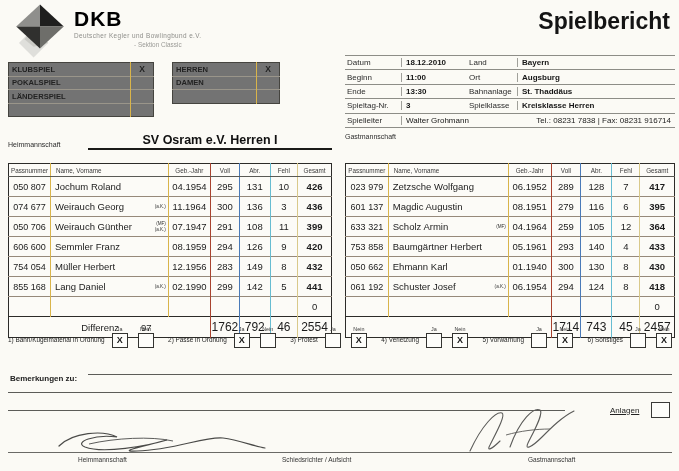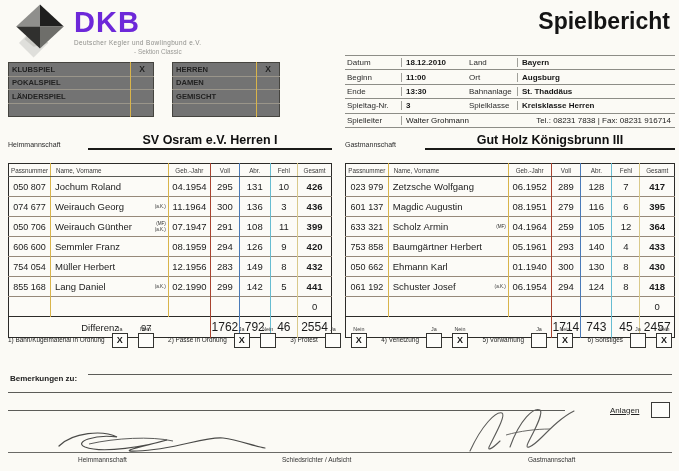--- a/index.html
+++ b/index.html
@@ -5,21 +5,21 @@
   html,body { margin:0; padding:0; background:#e8e8e4; }
   .page {
     position:relative; width:679px; height:471px; margin:0 auto;
     background:#fbfaf5; overflow:hidden;
     font-family:"Liberation Sans", sans-serif; color:#1e1e1e;
   }
   
   .logo-wrap { position:absolute; left:8px; top:2px; display:flex; }
   .logo-svg { width:64px; height:60px; }
   .logo-text { margin-left:2px; padding-top:8px; }
-  .dkb-name { font-size:29px; font-weight:bold; line-height:0.85; color:#6d28d9; letter-spacing:1px; }
+  .dkb-name { font-size:21px; font-weight:bold; line-height:0.85; color:#000000; letter-spacing:1px; }
   .dkb-sub  { font-size:6.4px; color:#8d8d89; margin-top:4px; letter-spacing:.4px; }
   .dkb-sect { font-size:6.4px; color:#9a9a96; margin-top:2px; margin-left:60px; }
   .page-title { position:absolute; right:9px; top:8px; font-size:23px; font-weight:bold; color:#141414;text-align:center; }
 
   
   .check-table { position:absolute; top:62px; border-collapse:collapse; border:1.6px solid #45443f; background:#737373; }
   .check-table.mt  { left:8px;  width:146px; }
   .check-table.cat { left:172px; width:108px; }
   .check-table td { border-top:1px solid #9a958a; height:12.6px; font-size:7.6px; font-weight:bold; color:#222; padding:0 0 0 3px; }
   .check-table tr:first-child td { border-top:none; }
@@ -136,24 +136,20 @@
     <tbody>
         <tr>
       <td>HERREN</td>
       <td class="xcell">X</td>
     </tr>
     <tr>
       <td>DAMEN</td>
       <td class="xcell"></td>
     </tr>
     <tr>
-      <td>GEMISCHT</td>
-      <td class="xcell"></td>
-    </tr>
-    <tr>
       <td></td>
       <td class="xcell"></td>
     </tr>
   </tbody>
     </table>
 
   <div class="info-table">
     <div class="info-row">
       <span class="info-label">Datum</span>
       <span class="info-value">18.12.2010</span>
@@ -184,21 +180,20 @@
       <span class="info-contact">Tel.: 08231 7838 | Fax: 08231 916714</span>
     </div>
   </div>
 
   <div class="team-head home">
     <span class="role-label">Heimmannschaft</span>
     <span class="team-name">SV Osram e.V. Herren I</span>
   </div>
   <div class="team-head guest">
     <span class="role-label">Gastmannschaft</span>
-    <span class="team-name">Gut Holz Königsbrunn III</span>
   </div>
 
   <table class="roster home">
     <colgroup>
         <col class="c-pass">
         <col class="c-name">
         <col class="c-mark">
         <col class="c-year">
         <col class="c-voll">
         <col class="c-abr">

